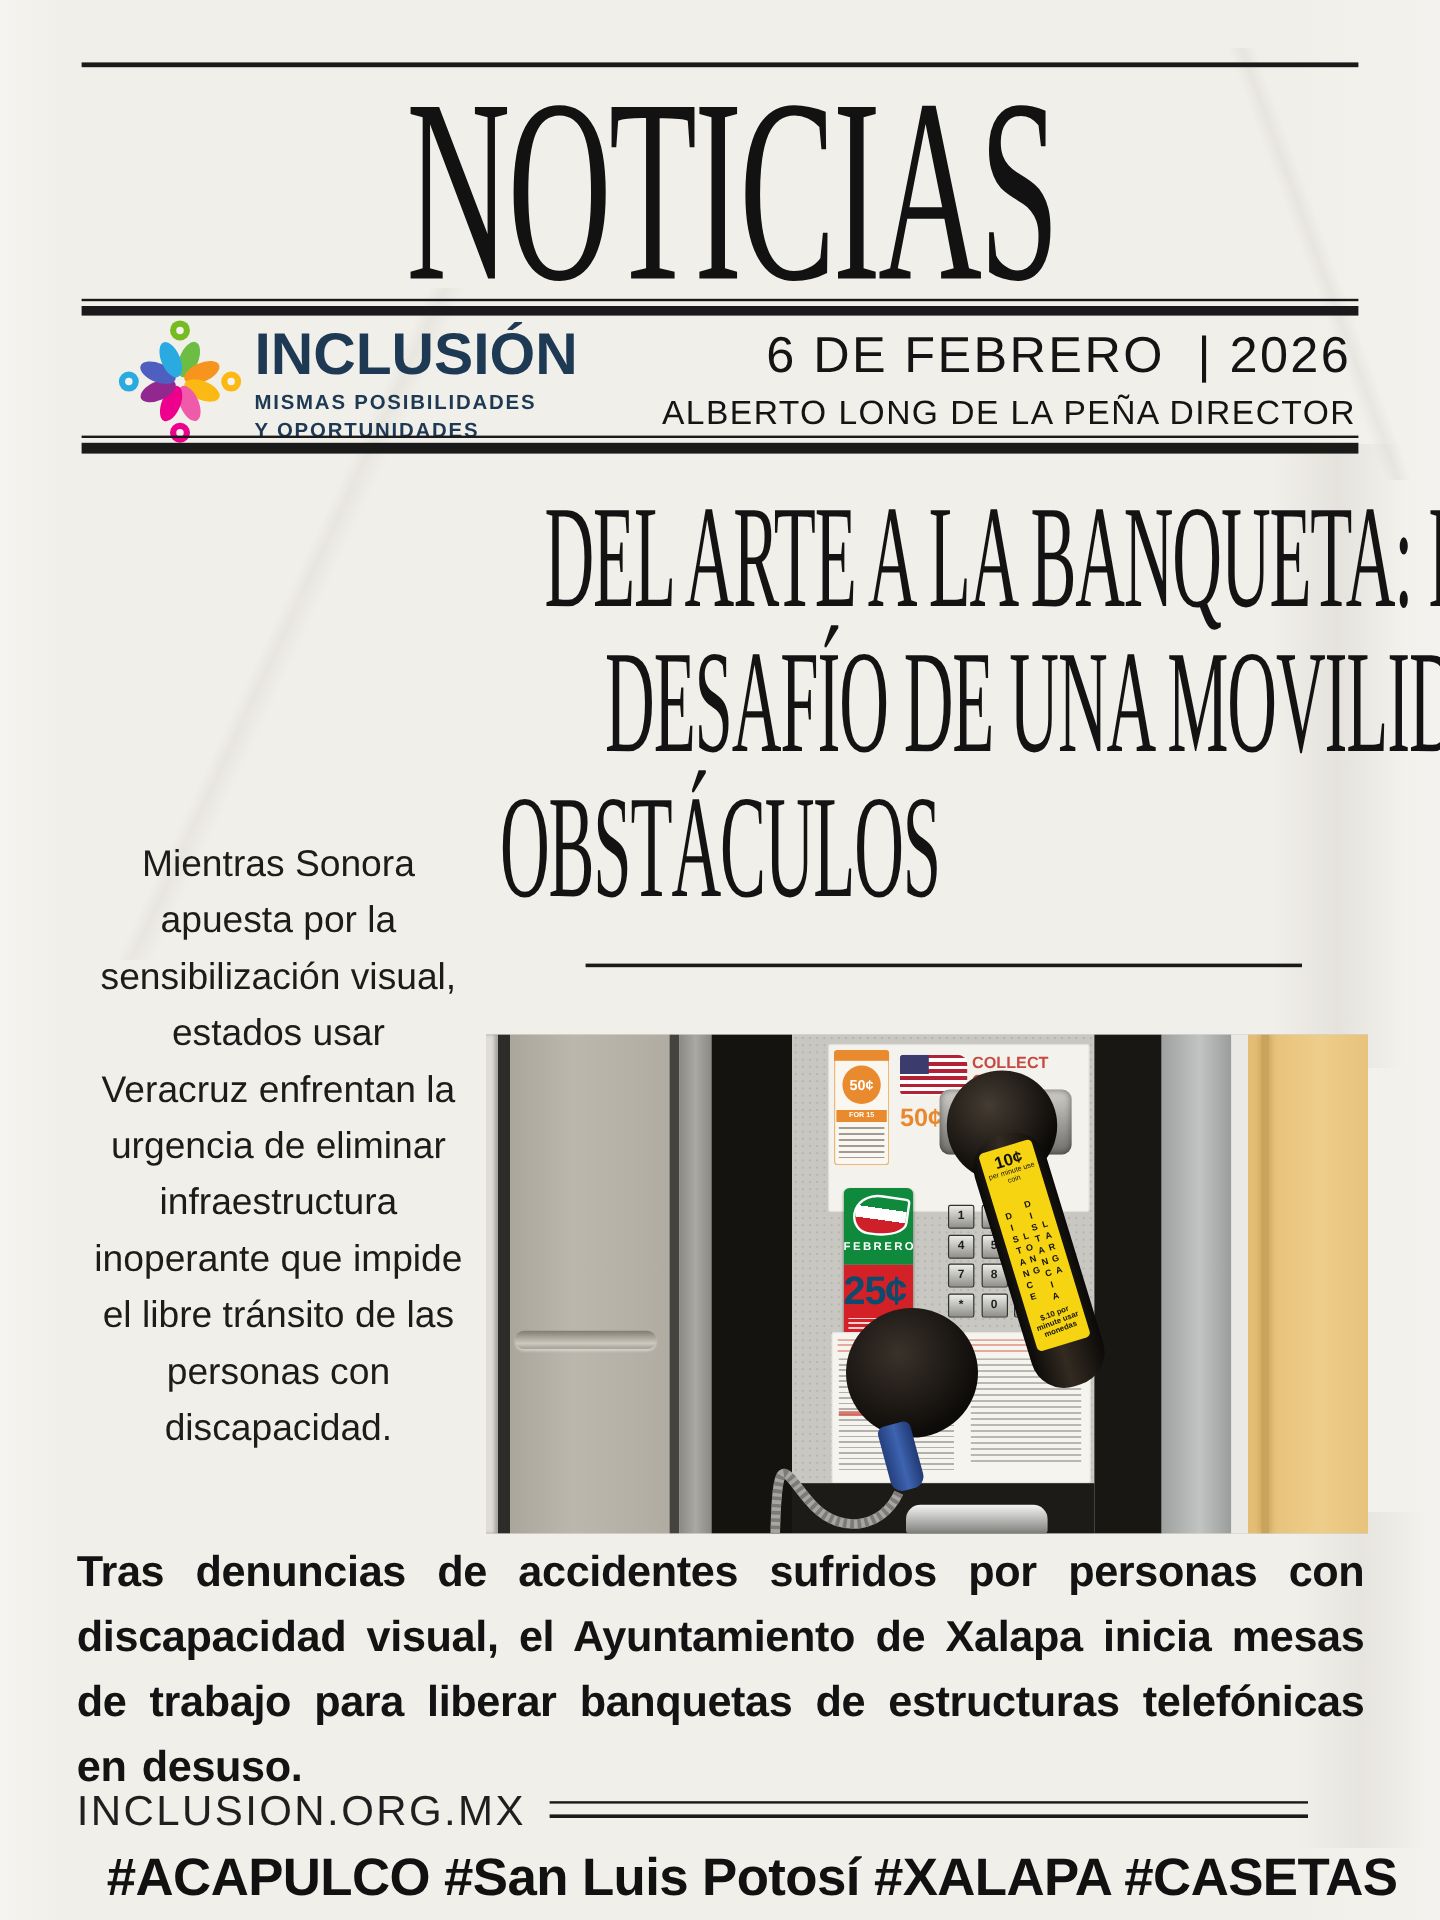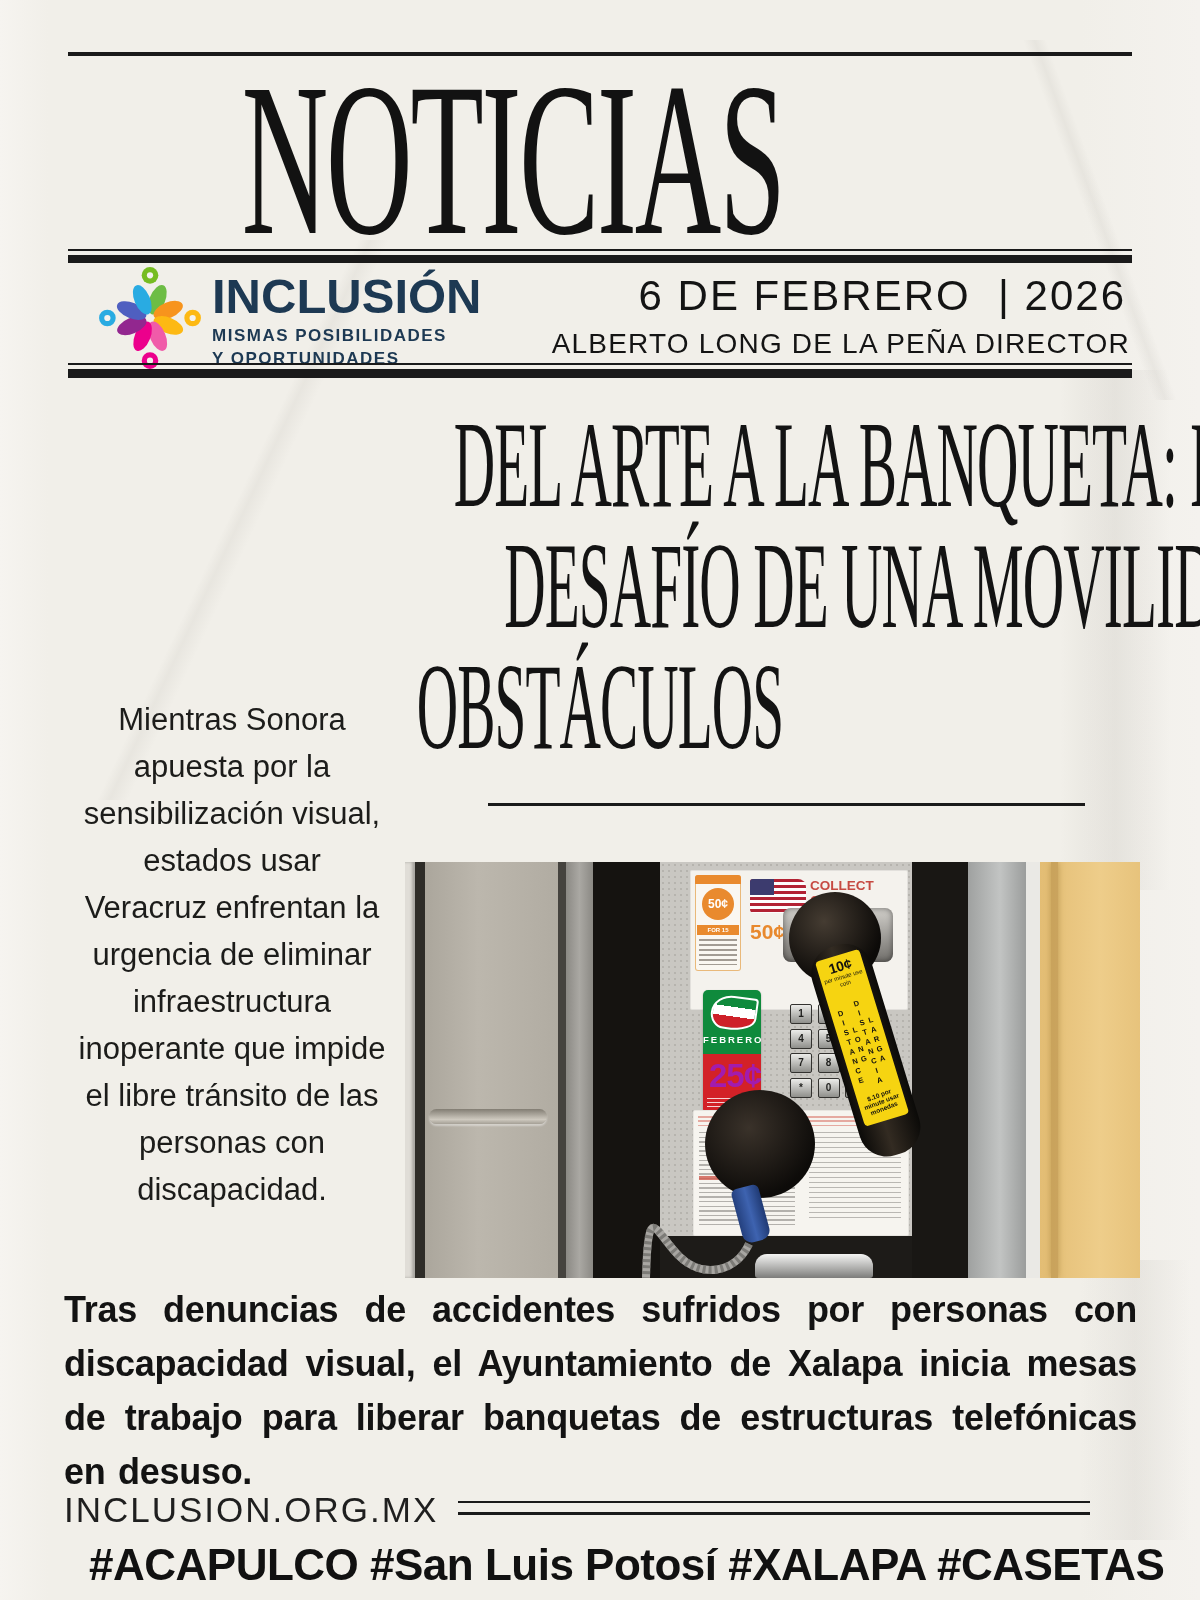--- a/index.html
+++ b/index.html
@@ -4,21 +4,21 @@
 <style>
   html,body{margin:0;padding:0;}
   body{font-family:"Liberation Sans","DejaVu Sans",sans-serif;background:#e9e7e2;}
   #poster{position:relative;width:1200px;height:1600px;overflow:hidden;margin:0 auto;
     background:linear-gradient(90deg,#f6f4f0 0%,#f1efe9 4%,#f1efe9 90%,#f4f2ee 100%);color:#161616;}
   .crease{position:absolute;pointer-events:none;}
   .rule{position:absolute;background:#1a1a1a;}
 
   
   .masthead-title{position:absolute;left:0;right:0;top:52px;height:215px;line-height:215px;
-    font-family:"Liberation Serif","DejaVu Serif",serif;font-size:218px;color:#121212;padding-left:20px;}
+    text-align:center;font-family:"Liberation Serif","DejaVu Serif",serif;font-size:218px;color:#121212;padding-left:20px;}
   .masthead-title span{display:inline-block;transform:scaleX(.55);white-space:nowrap;letter-spacing:-4px;}
 
   
   .hdr-logo{position:absolute;left:98px;top:266px;width:104px;height:104px;}
   .logo-text{position:absolute;left:212px;top:268px;width:300px;text-align:left;color:#1d3953;}
   .logo-name{font-size:49px;font-weight:bold;letter-spacing:0px;line-height:56px;}
   .logo-tag{font-size:17px;font-weight:bold;letter-spacing:1.5px;line-height:23px;}
   .hdr-date{position:absolute;right:74px;top:272px;font-size:42px;letter-spacing:2px;color:#141414;white-space:pre;}
   .hdr-director{position:absolute;right:70px;top:328px;font-size:28px;letter-spacing:1.2px;color:#141414;}
 
@@ -53,21 +53,21 @@
   .flag-price{left:345px;top:58px;width:60px;color:#e8892e;font-size:21px;font-weight:bold;}
   .collect{left:405px;top:16px;width:96px;color:#c64a42;font-size:13.5px;font-weight:bold;letter-spacing:0px;}
   .coin-slot{left:432px;top:120px;width:26px;height:9px;background:#3a3833;border-radius:2px;}
 
   .stk-mexico{left:298px;top:128px;width:58px;height:124px;border-radius:5px;overflow:hidden;box-shadow:0 1px 2px rgba(0,0,0,.3);}
   .mex-top{left:0;right:0;top:0;height:64px;background:#0f8a3c;}
   .mex-map{left:8px;top:6px;width:42px;height:30px;background:linear-gradient(180deg,#0f8a3c 30%,#ffffff 30% 62%,#ce2029 62%);
     border:2px solid #fff;border-radius:46% 8% 60% 30%/55% 10% 40% 45%;transform:rotate(8deg);}
   .mex-name{left:0;right:0;top:44px;color:#fff;font-size:9.5px;font-weight:bold;letter-spacing:2px;text-align:center;}
   .mex-bottom{left:0;right:0;top:64px;height:60px;background:#d32127;}
-  .mex-price{left:0;right:0;top:64px;color:#a21caf;font-size:33px;font-weight:bold;text-align:right;line-height:44px;letter-spacing:-1px;}
+  .mex-price{left:0;right:0;top:64px;color:#0c4a6e;font-size:33px;font-weight:bold;text-align:left;line-height:44px;letter-spacing:-1px;}
   .mex-fine{left:4px;right:4px;top:108px;height:12px;
     background:repeating-linear-gradient(180deg,rgba(255,255,255,.8) 0 1.4px,transparent 1.4px 4px);}
 
   .keypad{left:385px;top:142px;width:78px;height:94px;display:grid;position:absolute;
     grid-template-columns:22px 22px 22px;grid-auto-rows:20px;gap:4.5px 5.5px;}
   .key{position:static;background:linear-gradient(180deg,#ecece9,#8f8f8b);border:1.5px solid #33322f;border-radius:2px;
     color:#1e1e1c;font-size:10px;font-weight:bold;text-align:center;line-height:17px;}
 
   .card{left:288px;top:248px;width:216px;height:126px;background:#f6f4ef;border-radius:2px;box-shadow:inset 0 0 0 1px rgba(0,0,0,.06);}
   .card .band{left:5px;right:5px;top:6px;height:11px;

